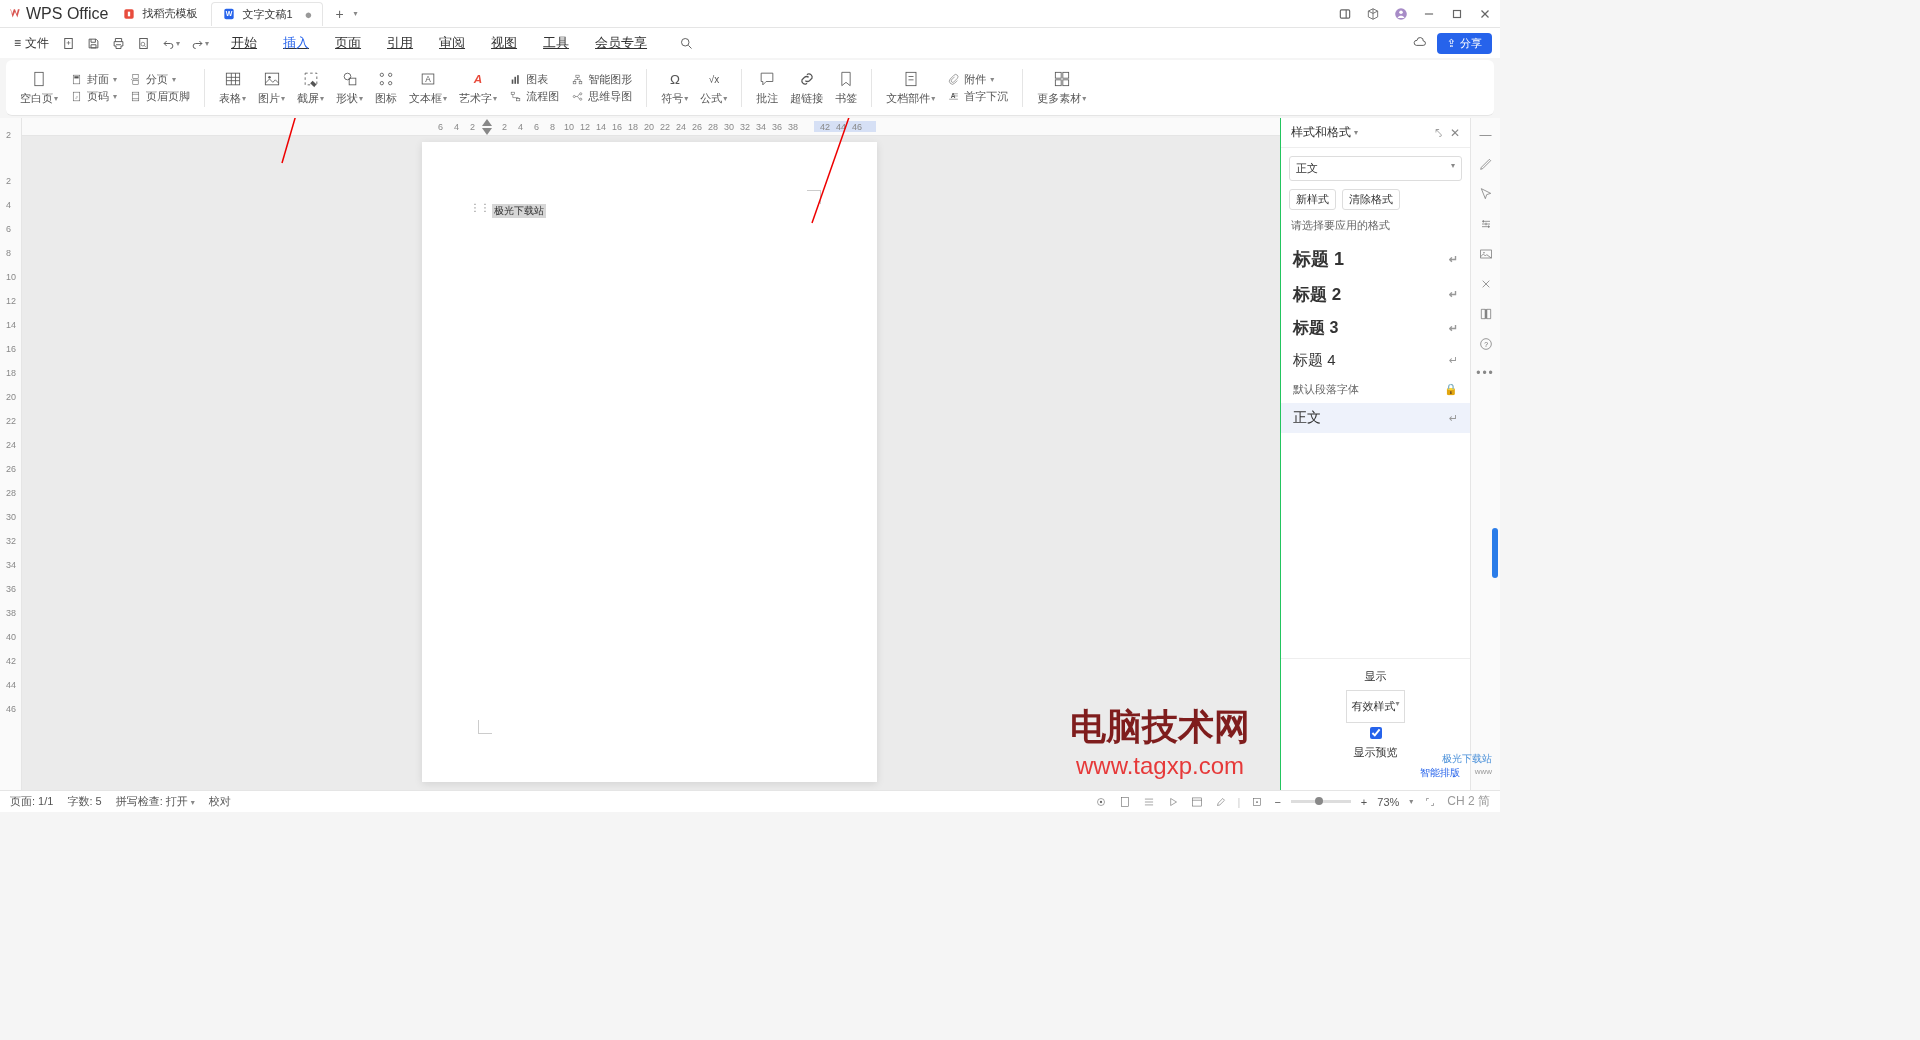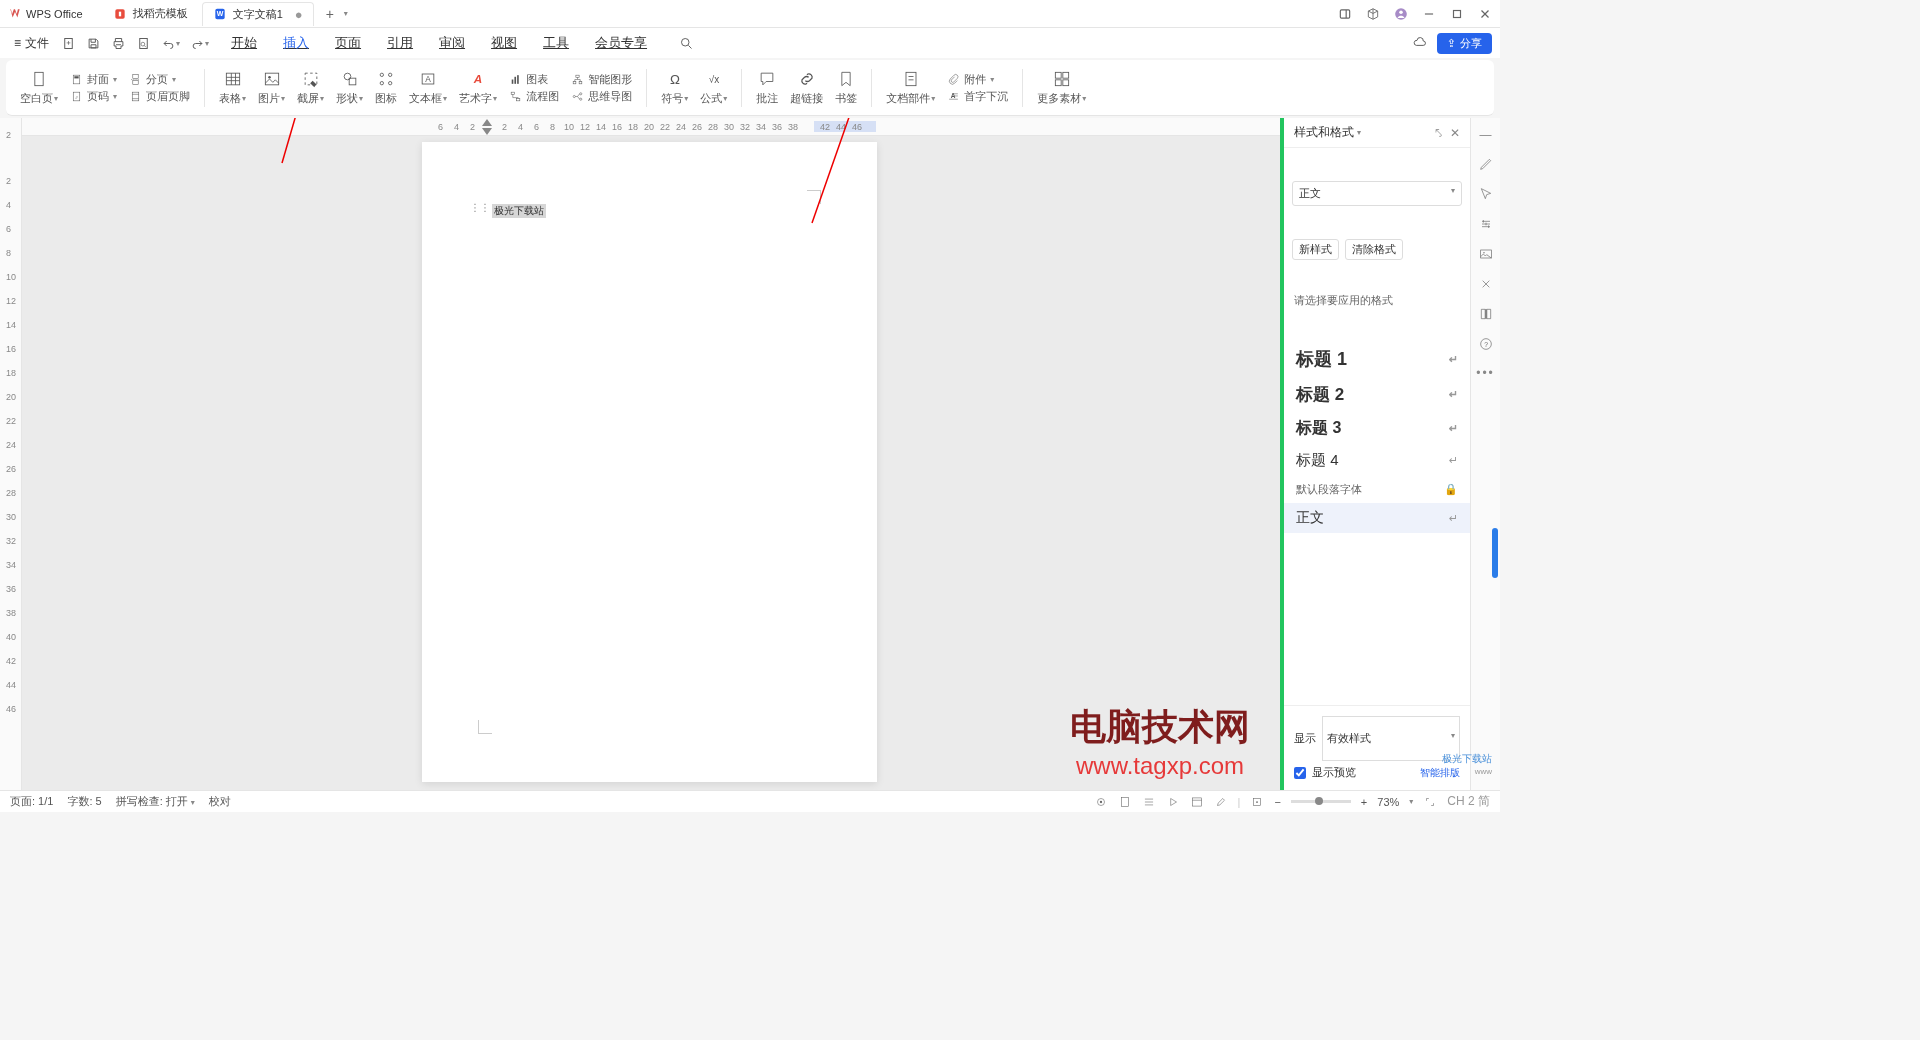--- a/index.html
+++ b/index.html
@@ -2,21 +2,21 @@
 <html><head>
   <meta charset="utf-8">
   <style>
     * { margin: 0; padding: 0; box-sizing: border-box; font-family: "Microsoft YaHei", sans-serif; }
     body { background: #f5f5f5; width: 1500px; height: 812px; overflow: hidden; font-size: 12px; color: #333; }
     
     
     .titlebar { height: 28px; background: #fff; display: flex; align-items: center; padding: 0 8px; border-bottom: 1px solid #e5e5e5; }
     .titlebar-left { display: flex; align-items: center; gap: 4px; }
     .app-logo { width: 14px; height: 14px; color: #d9534f; }
-    .app-name { font-size: 11px; color: #333; margin-right: 16px; }
+    .app-name { font-size: 16px; color: #333; margin-right: 0; }
     .tab { display: flex; align-items: center; gap: 6px; padding: 2px 10px; height: 24px; border-radius: 4px 4px 0 0; background: #fff; font-size: 11px; }
     .tab.active { background: #fff; border: 1px solid #e5e5e5; border-bottom: none; }
     .tab-icon { width: 14px; height: 14px; }
     .tab-close { color: #999; font-size: 13px; margin-left: 6px; }
     .tab-add { margin-left: 8px; color: #666; font-size: 14px; }
     .titlebar-right { margin-left: auto; display: flex; align-items: center; gap: 14px; }
     .win-btn { width: 14px; height: 14px; color: #666; }
     
     
     .menubar { height: 30px; background: #fff; display: flex; align-items: center; padding: 0 8px; gap: 2px; }
@@ -56,39 +56,39 @@
     .arrow { position: absolute; pointer-events: none; z-index: 100; }
     
     
     .watermark { position: absolute; right: 30px; bottom: 10px; display: flex; align-items: center; gap: 8px; z-index: 50; }
     .wm-text { text-align: center; }
     .wm-line1 { font-size: 36px; font-weight: bold; color: #7f1d1d; }
     .wm-line2 { font-size: 24px; color: #e63939; }
     .wm-tag { width: 200px; height: 120px; background: #2b7de9; border-radius: 20px; color: #fff; font-size: 60px; font-weight: bold; display: flex; align-items: center; justify-content: center; }
     
     
-    .sidebar { width: 190px; background: #fff; border-left: 4px solid #22c55e; display: flex; flex-direction: column; gap: 25px; }
+    .sidebar { width: 190px; background: #fff; border-left: 1px solid #22c55e; display: flex; flex-direction: column; }
     .sidebar-header { display: flex; align-items: center; padding: 6px 10px; font-size: 12px; border-bottom: 1px solid #eee; }
     .sidebar-header-right { margin-left: auto; display: flex; gap: 8px; color: #888; }
     .sidebar-select { margin: 8px; padding: 4px 6px; border: 1px solid #ddd; border-radius: 3px; display: flex; justify-content: space-between; font-size: 11px; }
     .sidebar-btns { display: flex; gap: 6px; padding: 0 8px; }
     .sidebar-btn { border: 1px solid #ddd; padding: 2px 6px; font-size: 11px; border-radius: 3px; }
     .sidebar-hint { padding: 8px 10px; font-size: 11px; color: #666; }
     .style-list { flex: 1; overflow-y: auto; }
     .style-item { display: flex; align-items: center; padding: 6px 12px; font-size: 14px; }
     .style-item.h1 { font-size: 18px; font-weight: bold; }
     .style-item.h2 { font-size: 17px; font-weight: bold; }
     .style-item.h3 { font-size: 16px; font-weight: bold; }
     .style-item.h4 { font-size: 15px; font-weight: normal; }
     .style-item.small { font-size: 11px; color: #666; }
     .style-item.selected { background: #eef2fb; }
     .style-para { margin-left: auto; color: #999; font-size: 11px; }
     .sidebar-footer { border-top: 1px solid #eee; padding: 6px 10px; }
-    .sidebar-footer-row { display: flex; align-items: center; gap: 6px; font-size: 11px; margin: 4px 0; }
-    .sidebar-footer-select { flex: 1; border: 1px solid #ddd; padding: 14px 4px; display: flex; justify-content: space-between; }
+    .sidebar-footer-row { display: flex; align-items: center; gap: 6px; font-size: 11px; margin: 4px 0; flex-direction: column; }
+    .sidebar-footer-select { flex: 1; border: 1px solid #ddd; padding: 8px 4px; display: flex; justify-content: space-between; }
     .smart-layout { margin-left: auto; color: #2663eb; font-size: 10px; }
     
     
     .iconbar { width: 30px; background: #fafafa; border-left: 1px solid #e5e5e5; display: flex; flex-direction: column; align-items: center; gap: 14px; padding-top: 10px; }
     .iconbar-icon { width: 16px; height: 16px; color: #666; }
     
     
     .statusbar { height: 22px; background: #fff; border-top: 1px solid #e5e5e5; display: flex; align-items: center; padding: 0 10px; gap: 14px; font-size: 11px; color: #555; }
     .statusbar-right { margin-left: auto; display: flex; align-items: center; gap: 10px; }
     .view-btn { width: 14px; height: 14px; color: #666; }

